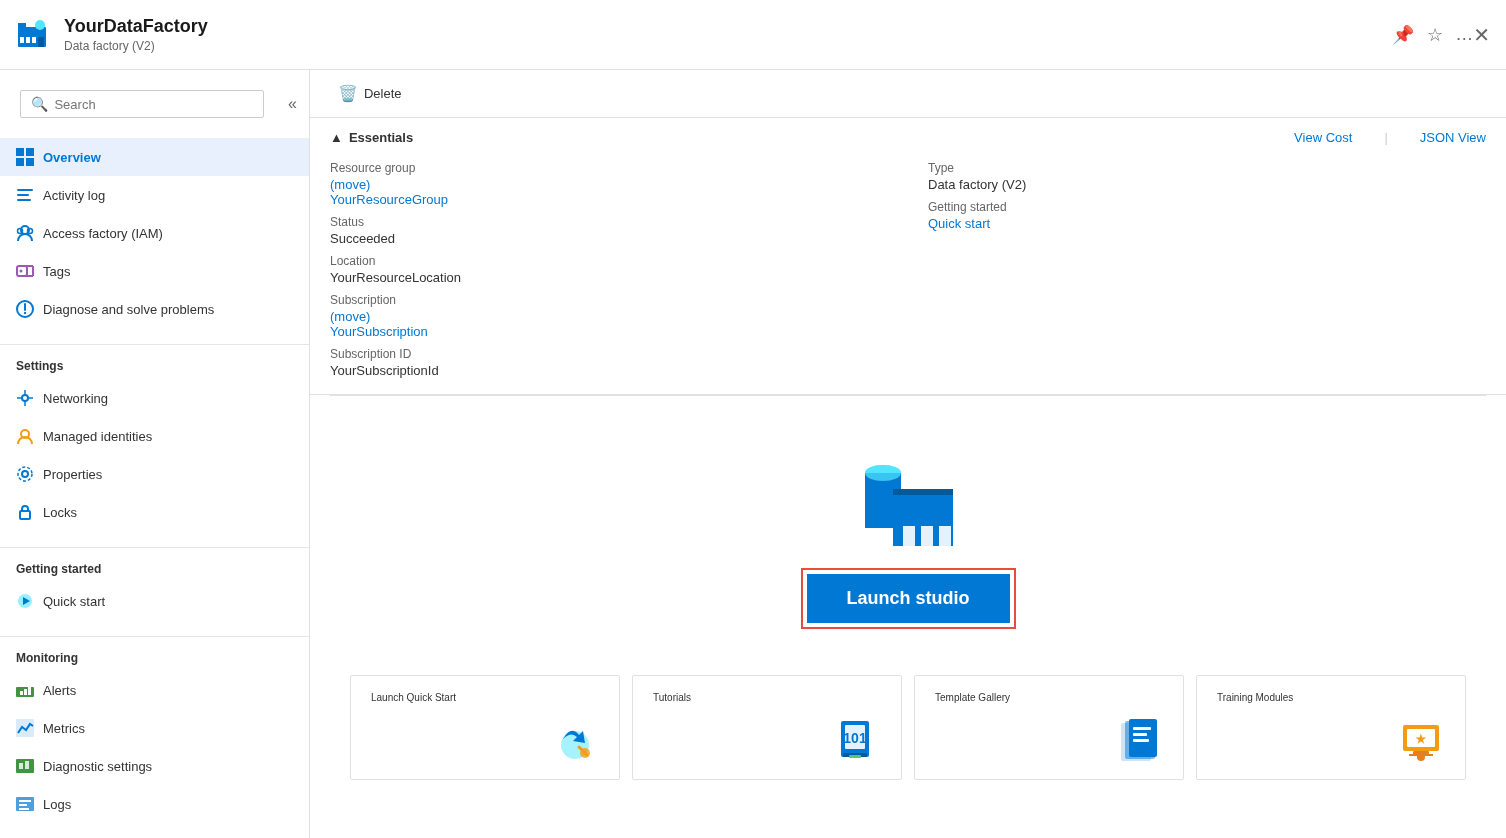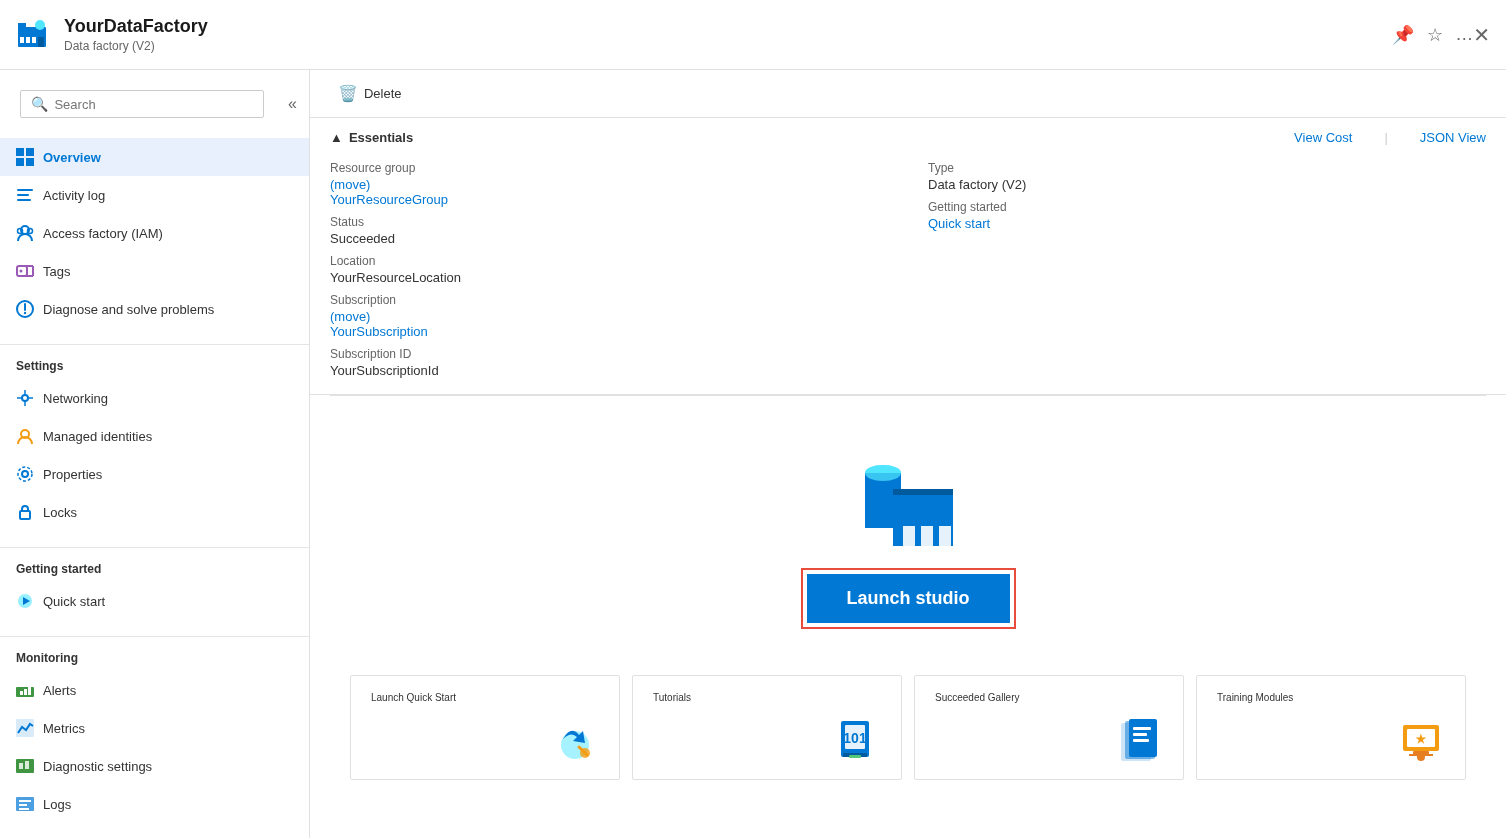--- a/index.html
+++ b/index.html
@@ -412,21 +412,21 @@
                 <rect x="6" y="4" width="28" height="36" rx="2" fill="#0078d4"></rect>
                 <rect x="10" y="8" width="20" height="24" rx="1" fill="white" opacity="0.9"></rect>
                 <text x="20" y="26" text-anchor="middle" font-size="14" font-weight="bold" fill="#0078d4">101</text>
                 <rect x="8" y="36" width="24" height="4" rx="1" fill="#005a9e"></rect>
                 <rect x="14" y="38" width="12" height="3" rx="1" fill="#50c878"></rect>
               </svg>
             </div>
           </div>
 
           <div class="card">
-            <span class="card-title">Succeeded Gallery</span>
+            <span class="card-title">Template Gallery</span>
             <div class="card-icon">
               <svg width="44" height="44" viewBox="0 0 44 44">
                 <rect x="4" y="6" width="30" height="38" rx="2" fill="#0078d4" opacity="0.2"></rect>
                 <rect x="8" y="4" width="30" height="38" rx="2" fill="#0078d4" opacity="0.5"></rect>
                 <rect x="12" y="2" width="28" height="38" rx="2" fill="#0078d4"></rect>
                 <rect x="16" y="10" width="18" height="3" rx="1" fill="white"></rect>
                 <rect x="16" y="16" width="14" height="3" rx="1" fill="white"></rect>
                 <rect x="16" y="22" width="16" height="3" rx="1" fill="white"></rect>
               </svg>
             </div>

